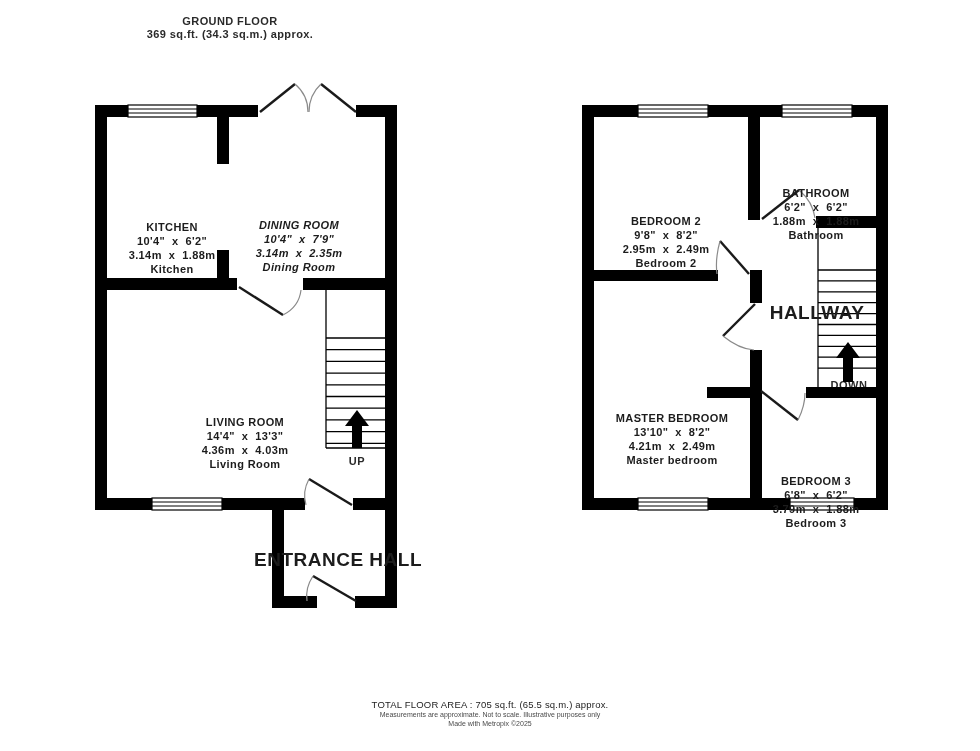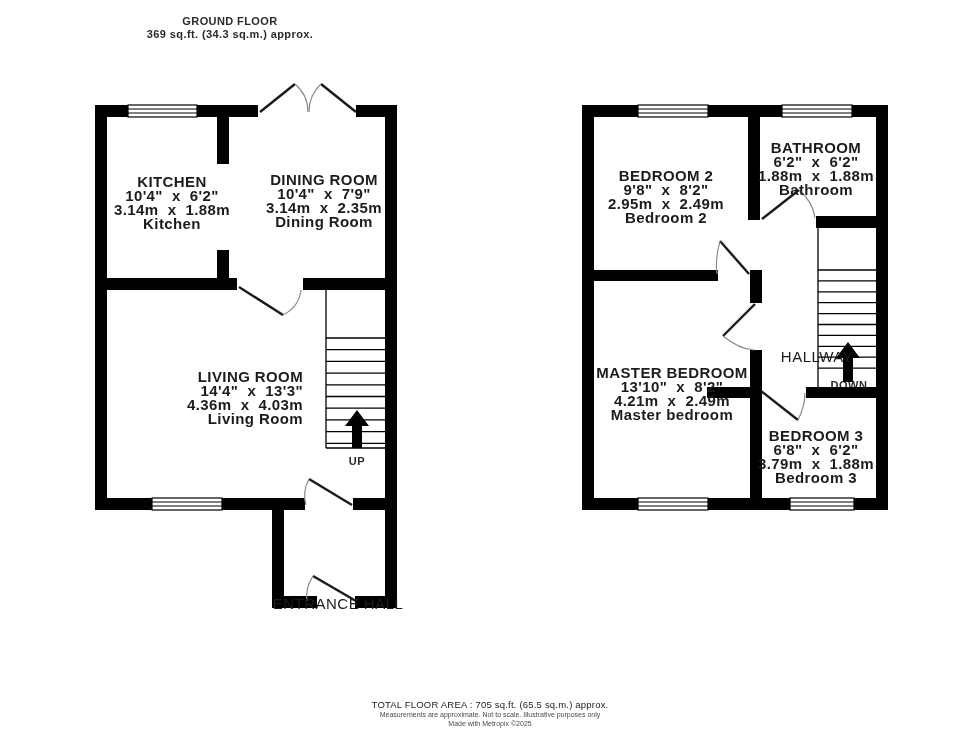--- a/index.html
+++ b/index.html
@@ -1,22 +1,22 @@
 <!DOCTYPE html>
 <html><head>
 <meta charset="utf-8">
 <style>
   html,body{margin:0;padding:0;background:#fff;}
   #canvas{position:relative;width:980px;height:751px;background:#ffffff;overflow:hidden;
           font-family:"Liberation Sans", sans-serif;}
   #plan-svg{position:absolute;left:0;top:0;z-index:1;}
   .lbl{position:absolute;transform:translateX(-50%);text-align:center;color:#1c1c1c;z-index:2;}
-  .room{font-weight:bold;font-size:15px;line-height:14px;letter-spacing:.4px;}
+  .room{font-weight:bold;font-size:11px;line-height:14px;letter-spacing:.4px;margin-top:45px;}
   .room div{white-space:pre;}
-  .hall-lbl{font-weight:normal;font-size:15px;letter-spacing:.5px;white-space:pre;margin-top:46px;}
+  .hall-lbl{font-weight:bold;font-size:19px;letter-spacing:.5px;white-space:pre;}
   .stair-lbl{font-weight:bold;font-size:11px;color:#2b2b2b;letter-spacing:.5px;}
   .stair-lbl.under{z-index:0;}
   .floor-title{font-size:11px;line-height:13px;color:#2a2a2a;letter-spacing:.4px;font-weight:600;}
   .floor-title .t2{font-weight:bold;}
   .footer1{font-size:9.5px;color:#222;letter-spacing:.2px;}
   .footer2{font-size:7px;color:#4a4a4a;}
   .wall{fill:#000;}
   .win{fill:#fff;stroke:#000;stroke-width:1.2;}
   .winline{stroke:#000;stroke-width:1;}
   .stair{stroke:#000;stroke-width:1.3;fill:none;}
@@ -195,28 +195,28 @@
   </div>
 
 
   <div class="lbl room" style="left:172px;top:175px;">
     <div>KITCHEN</div>
     <div>10'4"  x  6'2"</div>
     <div>3.14m  x  1.88m</div>
     <div>Kitchen</div>
   </div>
 
-  <div class="lbl room" style="left:324px;top:173px;">
+  <div class="lbl room" style="left:299px;top:173px;font-style:italic;">
     <div>DINING ROOM</div>
     <div>10'4"  x  7'9"</div>
     <div>3.14m  x  2.35m</div>
     <div>Dining Room</div>
   </div>
 
-  <div class="lbl room" style="left:245px;top:370px;text-align:right;">
+  <div class="lbl room" style="left:245px;top:370px;">
     <div>LIVING ROOM</div>
     <div>14'4"  x  13'3"</div>
     <div>4.36m  x  4.03m</div>
     <div>Living Room</div>
   </div>
 
   <div class="lbl stair-lbl" style="left:357px;top:455px;">UP</div>
 
   <div class="lbl hall-lbl" style="left:338px;top:549px;">ENTRANCE HALL</div>
 

